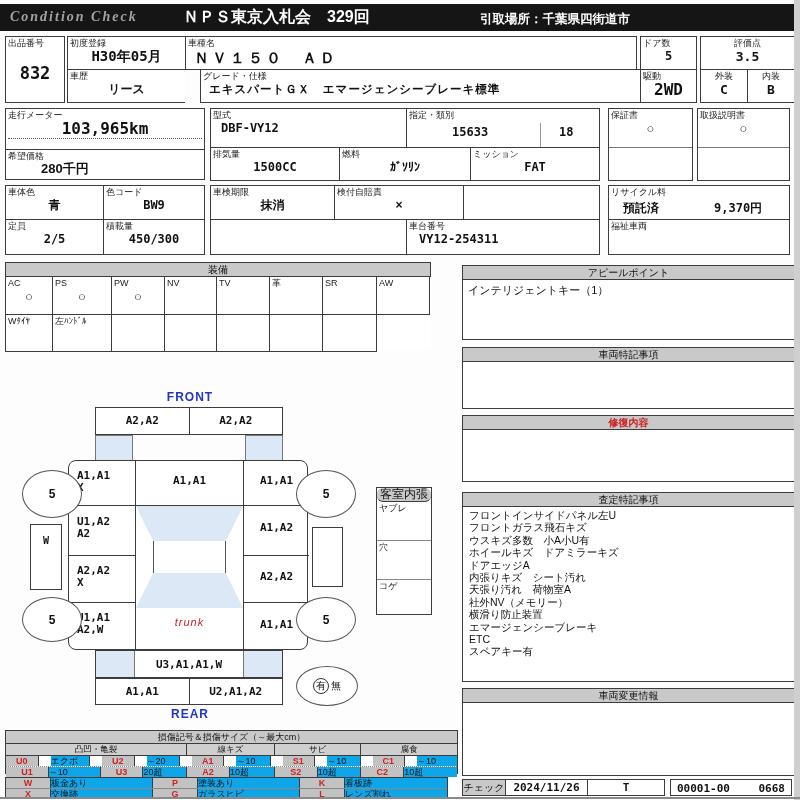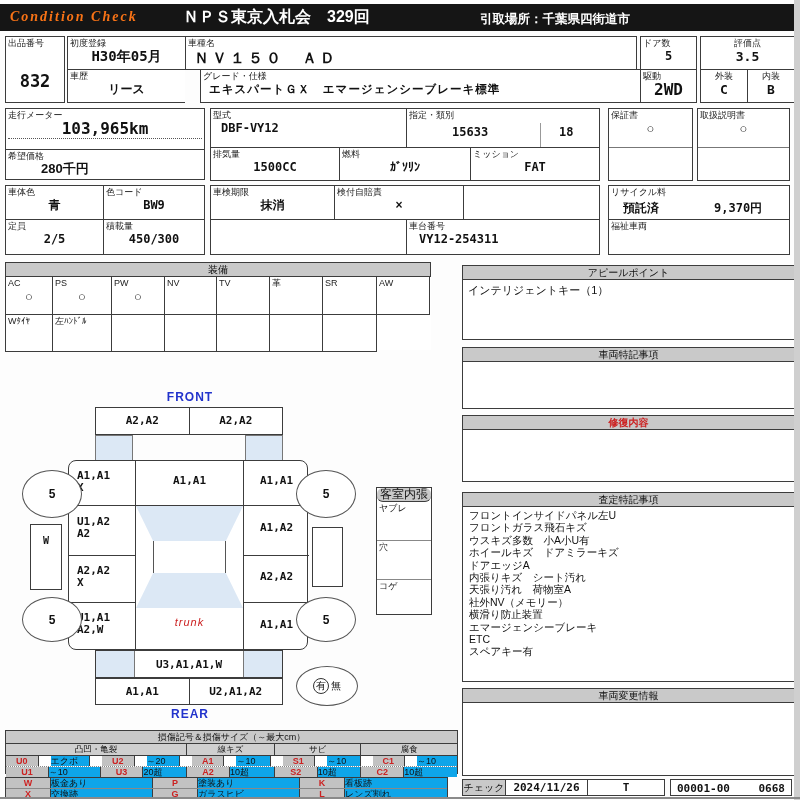--- a/index.html
+++ b/index.html
@@ -21,28 +21,28 @@
          font-size:9px;line-height:10px;border-right:1px solid #3c3c3c;box-sizing:border-box;}
   .wcell{background:#0ea5e9;text-align:left;font-size:9px;line-height:10px;
          border-right:1px solid #3c3c3c;box-sizing:border-box;}
 </style>
 </head>
 <body>
 
 <div id="sheet">
 
   <div class="abs" style="left:0;top:4px;width:800px;height:27px;background:#151515;">
-    <span class="abs" style="left:10px;top:5px;color:#f97316;font-style:italic;font-weight:bold;font-size:14px;letter-spacing:2px;font-family:'Liberation Serif',serif;">Condition  Check</span>
+    <span class="abs" style="left:10px;top:5px;color:#a3a3a3;font-style:italic;font-weight:bold;font-size:14px;letter-spacing:2px;font-family:'Liberation Serif',serif;">Condition  Check</span>
     <span class="abs" style="left:183px;top:3px;color:#fff;font-weight:bold;font-size:16px;">ＮＰＳ東京入札会　329回</span>
     <span class="abs" style="left:480px;top:7px;color:#fff;font-weight:bold;font-size:12.5px;">引取場所：千葉県四街道市</span>
   </div>
 
   <div class="box" style="left:5px;top:36px;width:60px;height:67px;">
     <div class="lbl">出品番号</div>
-    <div class="cval mono" style="font-size:17px;margin-top:25px;">832</div>
+    <div class="cval mono" style="font-size:17px;margin-top:17px;">832</div>
   </div>
 
   <div class="box" style="left:67px;top:36px;width:118px;height:34px;border-right:none;">
     <div class="lbl">初度登録</div>
     <div class="cval mono" style="font-size:14px;">H30年05月</div>
   </div>
   <div class="box" style="left:67px;top:69px;width:118px;height:34px;border-right:none;">
     <div class="lbl">車歴</div>
     <div class="cval" style="font-size:12px;">リース</div>
   </div>

